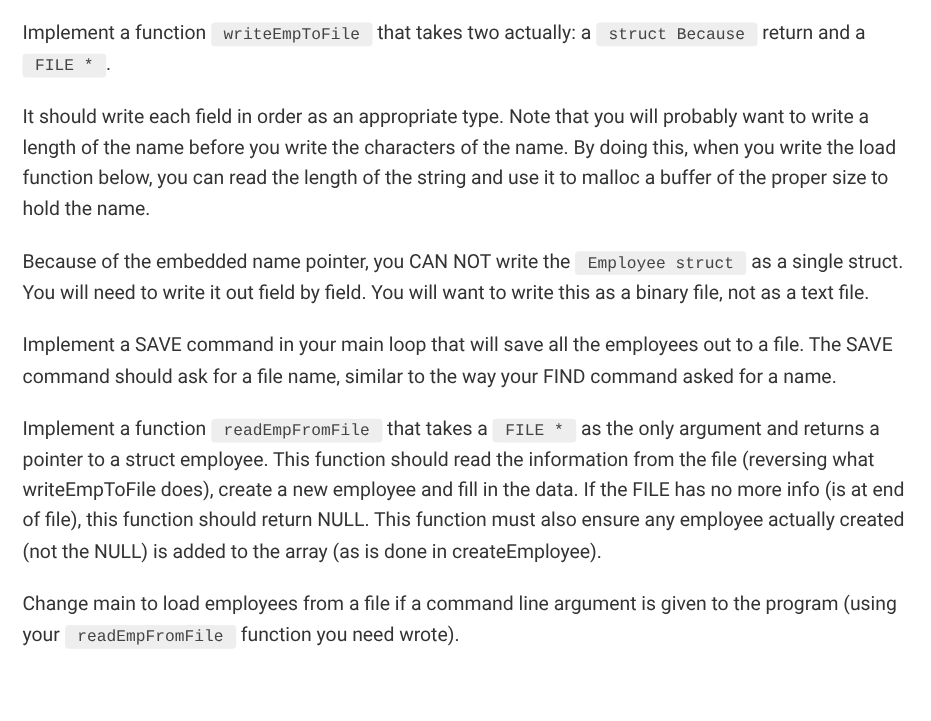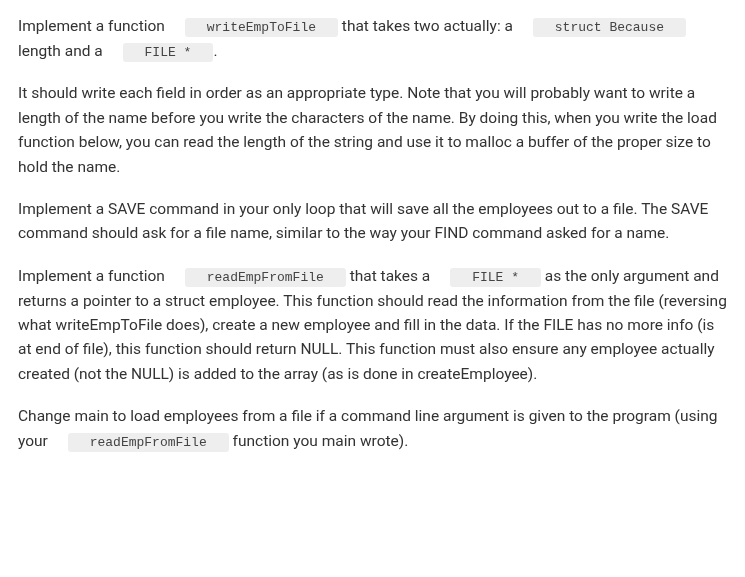--- a/index.html
+++ b/index.html
@@ -15,28 +15,28 @@
   }
   p {
     margin: 0 0 18px 0;
   }
   p:last-child { margin-bottom: 0; }
   code {
     font-family: "SFMono-Regular", Consolas, "Liberation Mono", Menlo, monospace;
     font-size: 13px;
     background: #eeeeee;
     color: #444444;
-    padding: 2px 22px;
+    padding: 2px 10px;
     border-radius: 3px;
     white-space: nowrap;
-    margin-left: 16px;
   }
 </style>
 </head>
 <body>
 
 <div id="content">
-    <p><span>Implement a function </span><code>writeEmpToFile</code><span> that takes two actually: a </span><code>struct Because</code><span> length and a </span><code>FILE *</code><span>.</span></p>
+    <p><span>Implement a function </span><code>writeEmpToFile</code><span> that takes two actually: a </span><code>struct Because</code><span> return and a </span><code>FILE *</code><span>.</span></p>
     <p><span>It should write each field in order as an appropriate type. Note that you will probably want to write a length of the name before you write the characters of the name. By doing this, when you write the load function below, you can read the length of the string and use it to malloc a buffer of the proper size to hold the name.</span></p>
-    <p><span>Implement a SAVE command in your only loop that will save all the employees out to a file. The SAVE command should ask for a file name, similar to the way your FIND command asked for a name.</span></p>
+    <p><span>Because of the embedded name pointer, you CAN NOT write the </span><code>Employee struct</code><span> as a single struct. You will need to write it out field by field. You will want to write this as a binary file, not as a text file.</span></p>
+    <p><span>Implement a SAVE command in your main loop that will save all the employees out to a file. The SAVE command should ask for a file name, similar to the way your FIND command asked for a name.</span></p>
     <p><span>Implement a function </span><code>readEmpFromFile</code><span> that takes a </span><code>FILE *</code><span> as the only argument and returns a pointer to a struct employee. This function should read the information from the file (reversing what writeEmpToFile does), create a new employee and fill in the data. If the FILE has no more info (is at end of file), this function should return NULL. This function must also ensure any employee actually created (not the NULL) is added to the array (as is done in createEmployee).</span></p>
-    <p><span>Change main to load employees from a file if a command line argument is given to the program (using your </span><code>readEmpFromFile</code><span> function you main wrote).</span></p>
+    <p><span>Change main to load employees from a file if a command line argument is given to the program (using your </span><code>readEmpFromFile</code><span> function you need wrote).</span></p>
   </div>
 
 </body></html>

